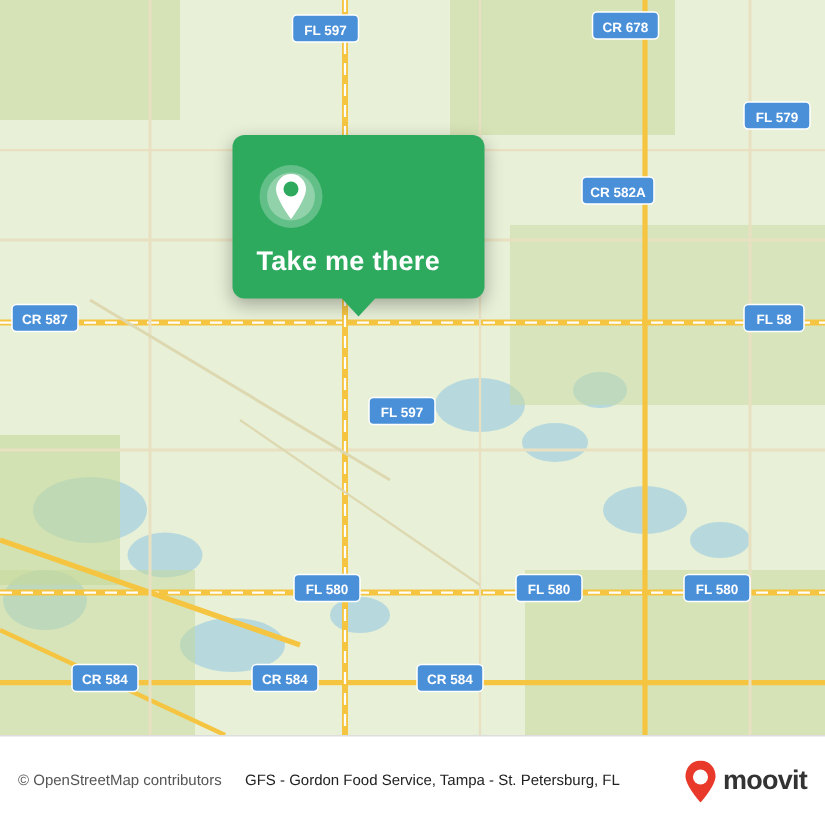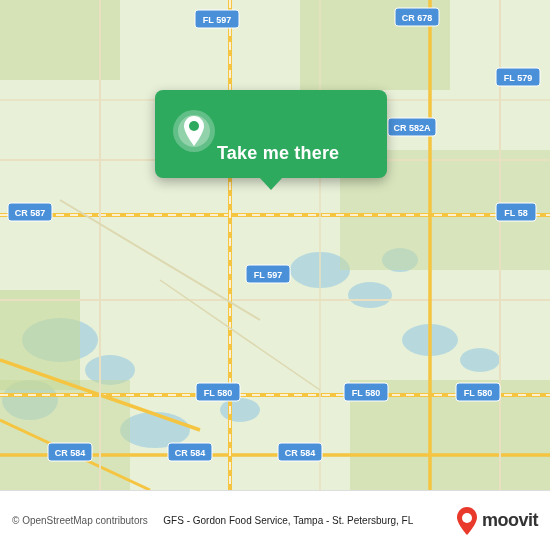--- a/index.html
+++ b/index.html
@@ -26,26 +26,26 @@
       position: absolute;
       top: 0; left: 0;
       width: 100%; height: 100%;
     }
 
     
     #popup-card {
       position: absolute;
       top: 90px;
       left: 155px;
-      width: 232px;
+      width: 168px;
       background-color: #2eaa5f;
       border-radius: 8px;
       display: flex;
-      flex-direction: row;
-      align-items: flex-end;
+      flex-direction: column;
+      align-items: flex-start;
       padding: 18px 16px 14px;
       box-shadow: 0 4px 12px rgba(0,0,0,0.3);
       cursor: pointer;
     }
 
     #popup-card::after {
       content: '';
       position: absolute;
       bottom: -12px;
       left: 50%;

